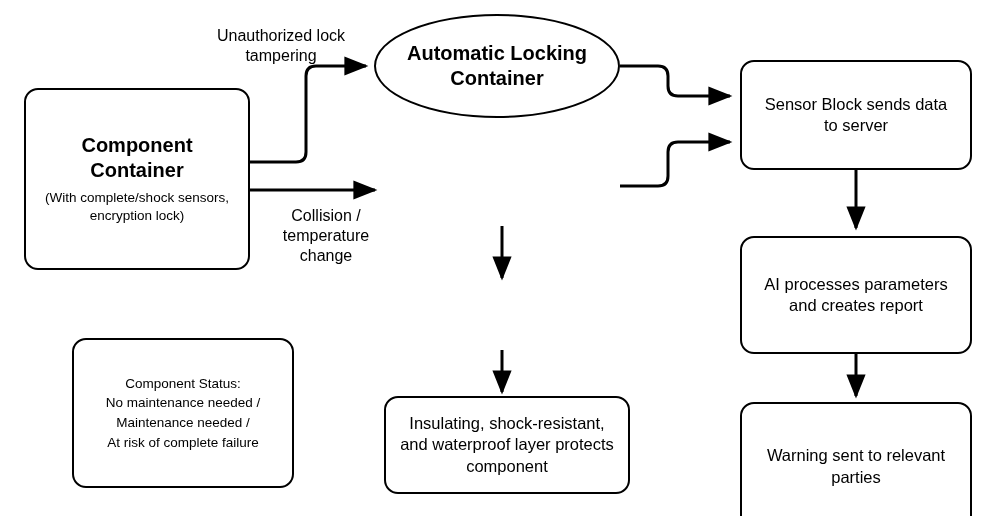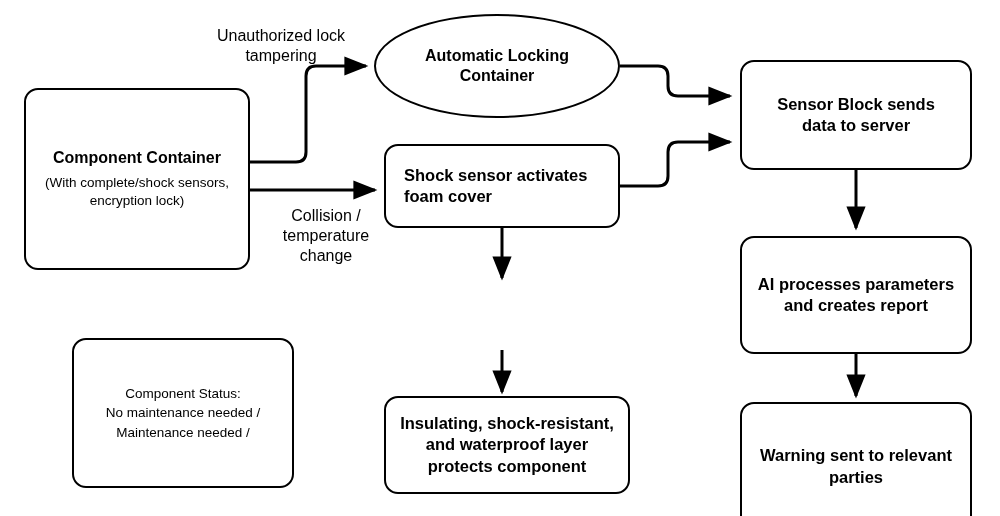--- a/index.html
+++ b/index.html
@@ -28,32 +28,31 @@
     color: #000000;
   }
   .rounded {
     border-radius: 14px;
   }
   .ellipse {
     border-radius: 50%;
   }
   .title {
     font-weight: bold;
-    font-size: 16px;
+    font-size: 20px;
     line-height: 1.25;
   }
   .sub {
     font-size: 13.5px;
     line-height: 1.3;
     margin-top: 6px;
   }
   .body-text {
     font-size: 16.5px;
     line-height: 1.3;
-    font-weight: bold;
   }
   .status-text {
     font-size: 13.5px;
     line-height: 1.45;
   }
   .edge-label {
     position: absolute;
     font-size: 16px;
     line-height: 1.25;
     color: #000000;
@@ -100,23 +99,20 @@
   <div class="node rounded" style="left:24px; top:88px; width:226px; height:182px; padding:10px 14px;">
     <div class="title">Component Container</div>
     <div class="sub">(With complete/shock sensors, encryption lock)</div>
   </div>
 
   <div class="node ellipse" style="left:374px; top:14px; width:246px; height:104px; padding:6px 18px;">
     <div class="title">Automatic Locking</div>
     <div class="title">Container</div>
   </div>
 
-  <div class="node rounded" style="left:384px; top:144px; width:236px; height:84px; padding:8px 18px; align-items:flex-start; text-align:left;">
-    <div class="body-text">Shock sensor activates foam cover</div>
-  </div>
 
 
   <div class="node rounded" style="left:384px; top:396px; width:246px; height:98px; padding:6px 14px;">
     <div class="body-text">Insulating, shock-resistant, and waterproof layer protects component</div>
   </div>
 
   <div class="node rounded" style="left:740px; top:60px; width:232px; height:110px; padding:6px 18px;">
     <div class="body-text">Sensor Block sends data to server</div>
   </div>
 
@@ -125,19 +121,20 @@
   </div>
 
   <div class="node rounded" style="left:740px; top:402px; width:232px; height:129px; padding:6px 14px;">
     <div class="body-text">Warning sent to relevant parties</div>
   </div>
 
   <div class="node rounded" style="left:72px; top:338px; width:222px; height:150px; padding:6px 10px;">
     <div class="status-text">Component Status:</div>
     <div class="status-text">No maintenance needed /</div>
     <div class="status-text">Maintenance needed /</div>
+    <div class="status-text">At risk of complete failure</div>
   </div>
 
   <div class="edge-label" style="left:196px; top:26px; width:170px;">Unauthorized lock tampering</div>
 
   <div class="edge-label" style="left:266px; top:206px; width:120px;">Collision / temperature change</div>
 
 </div>
 
 </body></html>

